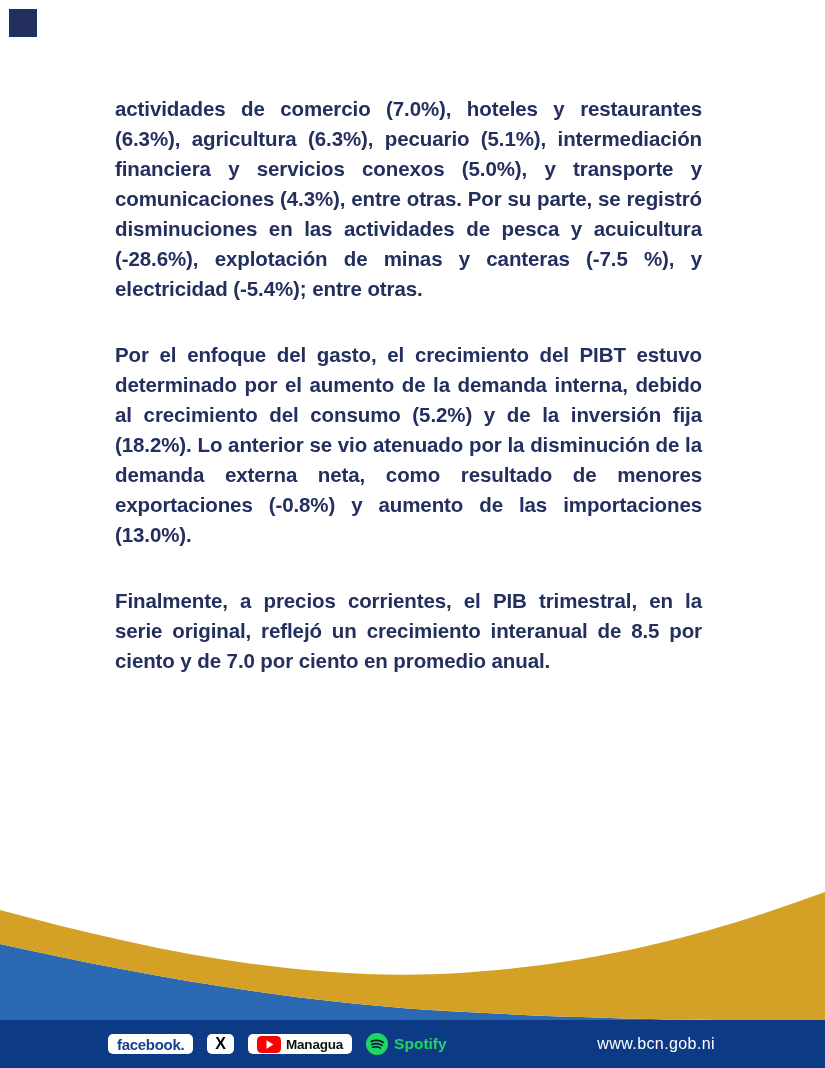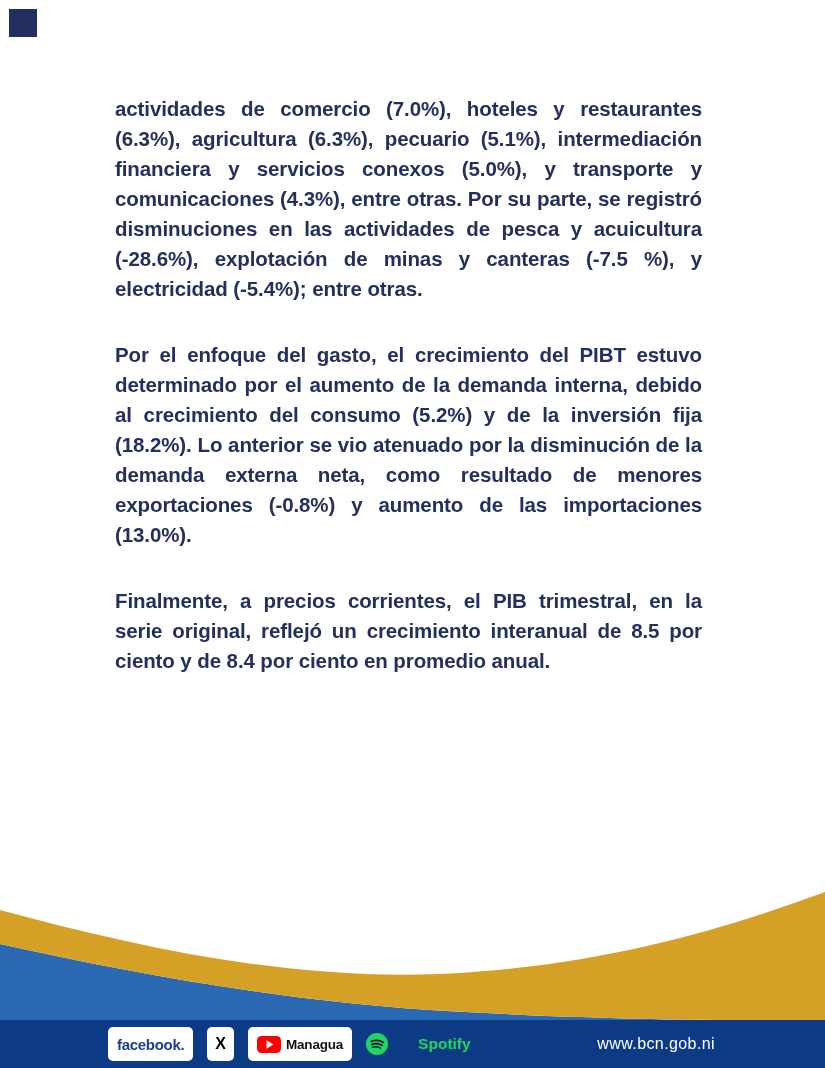--- a/index.html
+++ b/index.html
@@ -45,56 +45,56 @@
     background:#0d3a85;
     display:flex;align-items:center;justify-content:space-between;
     box-sizing:border-box;
     padding:0 110px 0 108px;
     z-index:5;
   }
   .social{display:flex;align-items:center;gap:14px;}
   .badge{
     display:inline-flex;align-items:center;gap:5px;
     background:#ffffff;border-radius:5px;
-    height:34px;padding:0 9px;
+    height:20px;padding:0 9px;
     text-decoration:none;cursor:pointer;
   }
   .badge.fb span{
     color:#17418f;font-weight:bold;font-size:15px;letter-spacing:-0.3px;
   }
   .badge.xb{padding:0 8px;}
   .badge.xb span{
     color:#000;font-weight:900;font-size:16px;
   }
   .badge.yt span{
     color:#111;font-weight:bold;font-size:13.5px;letter-spacing:-0.2px;
   }
   .spotify{
     display:inline-flex;align-items:center;gap:6px;
     cursor:pointer;text-decoration:none;
   }
   .spotify span{
-    color:#1ED760;font-weight:bold;font-size:15.5px;margin-left:24px;
+    color:#1ED760;font-weight:bold;font-size:15.5px;
   }
   .site{
     color:#ffffff;font-size:16px;font-weight:normal;
     letter-spacing:0.4px;
   }
 </style>
 </head>
 <body>
 
 <div class="page">
 
   <div class="corner-square"></div>
 
   <main class="content">
     <p>actividades de comercio (7.0%), hoteles y restaurantes (6.3%), agricultura (6.3%), pecuario (5.1%), intermediación financiera y servicios conexos (5.0%), y transporte y comunicaciones (4.3%), entre otras. Por su parte, se registró disminuciones en las actividades de pesca y acuicultura (-28.6%), explotación de minas y canteras (-7.5 %), y electricidad (-5.4%); entre otras.</p>
     <p>Por el enfoque del gasto, el crecimiento del PIBT estuvo determinado por el aumento de la demanda interna, debido al crecimiento del consumo (5.2%) y de la inversión fija (18.2%). Lo anterior se vio atenuado por la disminución de la demanda externa neta, como resultado de menores exportaciones (-0.8%) y aumento de las importaciones (13.0%).</p>
-    <p>Finalmente, a precios corrientes, el PIB trimestral, en la serie original, reflejó un crecimiento interanual de 8.5 por ciento y de 8.4 por ciento en promedio anual.</p>
+    <p>Finalmente, a precios corrientes, el PIB trimestral, en la serie original, reflejó un crecimiento interanual de 8.5 por ciento y de 7.0 por ciento en promedio anual.</p>
   </main>
 
   <svg class="waves" viewBox="0 0 825 190" preserveAspectRatio="none" aria-hidden="true">
     <path d="M0,66 C130,95 280,122 430,132 C600,142 720,143 825,142 L825,190 L0,190 Z" fill="#2b6ab3"></path>
     <path d="M0,32 C140,70 300,105 460,95 C620,85 740,45 825,14 L825,142 C720,143 600,142 430,132 C280,122 130,95 0,66 Z" fill="#d4a026"></path>
   </svg>
 
   <footer class="footer-bar">
     <div class="social">
 

